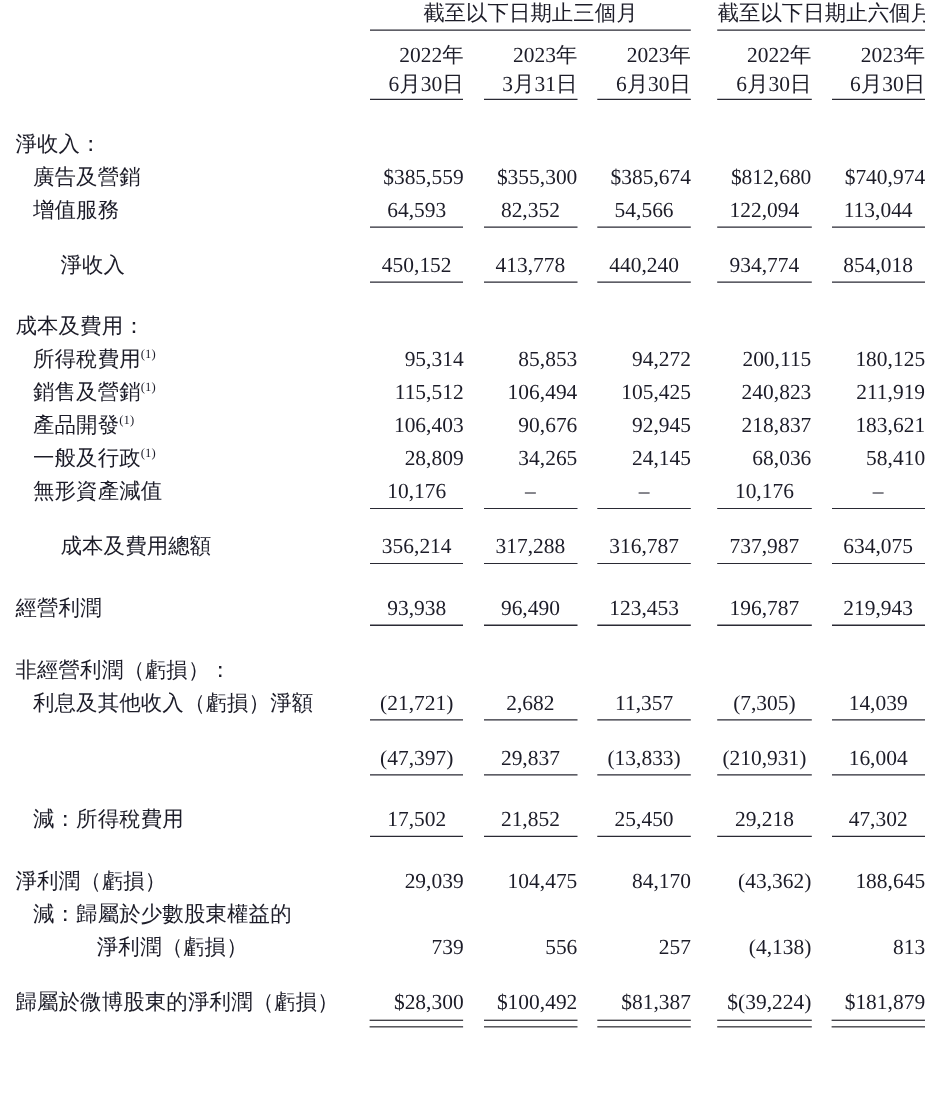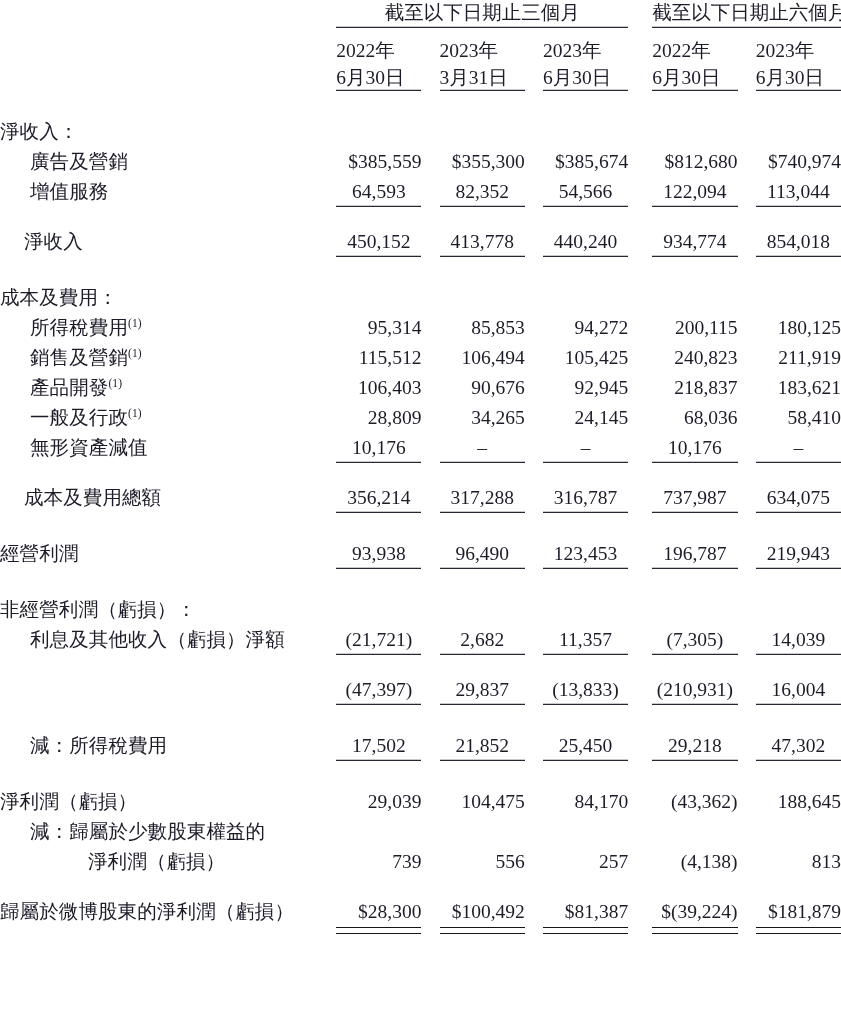--- a/index.html
+++ b/index.html
@@ -43,24 +43,25 @@
     vertical-align: bottom;
     font-weight: normal;
   }
 
   
   td.label {
     text-align: left;
     white-space: nowrap;
     font-size: 19.5px;
     line-height: 30px;
+    padding-left: 14px;
     letter-spacing: 0.1px;
   }
   td.label.ind1 { padding-left: 30px; }
-  td.label.ind2 { padding-left: 24px; }
+  td.label.ind2 { padding-left: 55px; }
   td.label.ind3 { padding-left: 88px; }
 
   sup.fn {
     font-size: 11.5px;
     vertical-align: super;
     line-height: 0;
   }
 
   
   td.num {
@@ -91,21 +92,21 @@
   td.grouphead {
     text-align: center;
     font-size: 19.5px;
     line-height: 26px;
     white-space: nowrap;
     padding-bottom: 2px;
     box-shadow: inset 0 -1.2px 0 0 #2a2a34;
   }
 
   td.colhead {
-    text-align: left;
+    text-align: right;
     font-size: 19.5px;
     line-height: 27px;
     white-space: nowrap;
     padding-top: 3px;
   }
   td.colhead.rule-bottom { box-shadow: inset 0 -1.2px 0 0 #2a2a34; }
   tr.spacer-md td { height: 20px; line-height: 20px; font-size: 0; }
   tr.spacer-lg td { height: 26px; line-height: 26px; font-size: 0; }
   tr.spacer-xs td { height: 6px;  line-height: 6px;  font-size: 0; }
 

